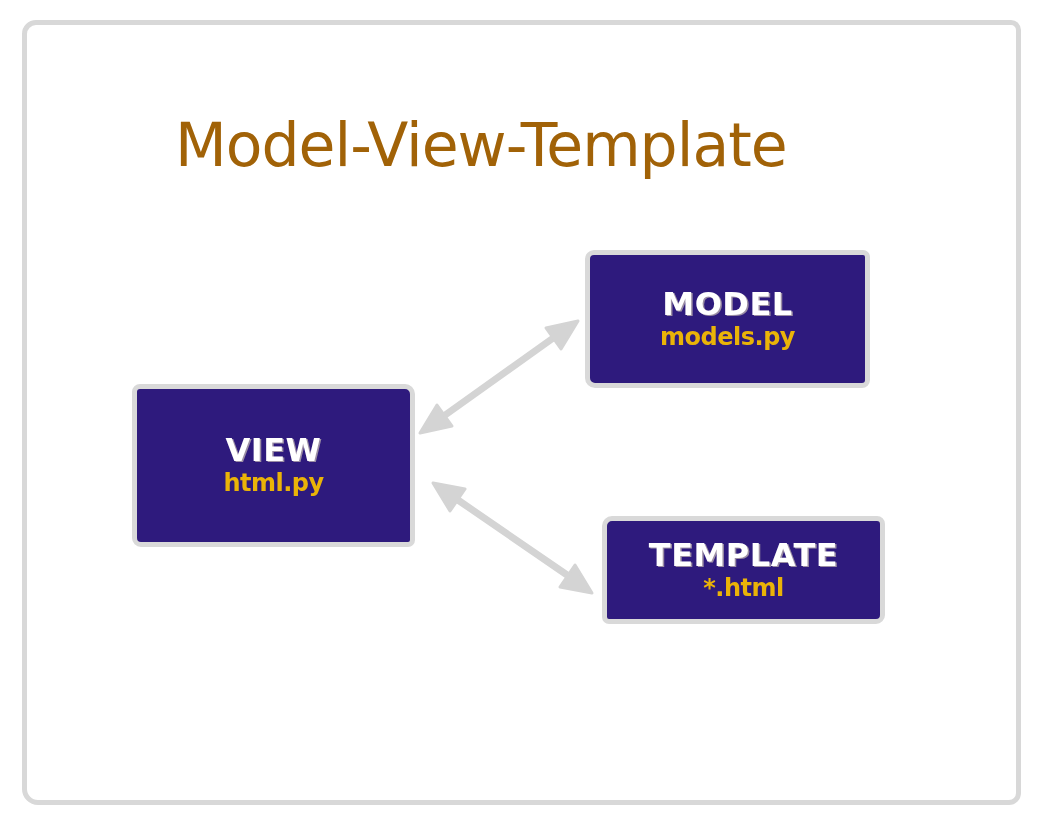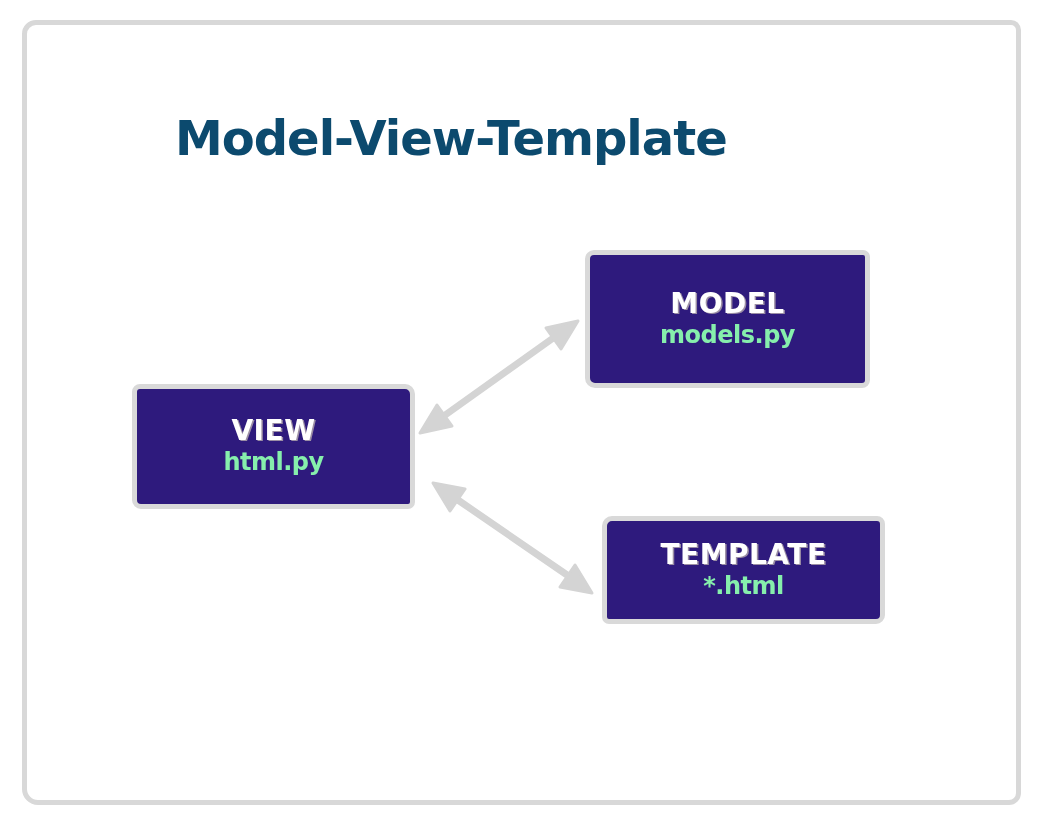--- a/index.html
+++ b/index.html
@@ -25,24 +25,24 @@
     box-sizing: border-box;
     border: 5px solid #d8d8d8;
     border-radius: 14px 10px 12px 16px;
     pointer-events: none;
   }
   .diagram-title {
     position: absolute;
     left: 175px;
     top: 110px;
     margin: 0;
-    font-size: 48px;
-    font-weight: bold;
+    font-size: 60px;
+    font-weight: normal;
     letter-spacing: -1px;
-    color: #0c4a6e;
+    color: #a16207;
     white-space: nowrap;
   }
   .arrows-layer {
     position: absolute;
     left: 0;
     top: 0;
     width: 1044px;
     height: 823px;
     pointer-events: none;
   }
@@ -62,42 +62,42 @@
     left: 585px;
     top: 250px;
     width: 285px;
     height: 138px;
     border-radius: 9px 7px 8px 10px;
   }
   .node-view {
     left: 132px;
     top: 384px;
     width: 283px;
-    height: 125px;
+    height: 163px;
     border-radius: 8px 10px 7px 9px;
   }
   .node-template {
     left: 602px;
     top: 516px;
     width: 283px;
     height: 108px;
     border-radius: 10px 8px 9px 7px;
   }
   .node-label {
-    font-size: 28px;
+    font-size: 32px;
     font-weight: bold;
     color: #ffffff;
     letter-spacing: 0.5px;
     line-height: 1;
     text-shadow: 1.5px 1px 0 rgba(245, 238, 196, 0.55);
   }
   .node-sublabel {
     font-size: 24px;
     font-weight: bold;
-    color: #86efac;
+    color: #eab308;
     letter-spacing: -0.5px;
     line-height: 1.1;
   }
 </style>
 </head>
 <body>
 
 <div class="page">
 
   <div class="page-border"></div>

